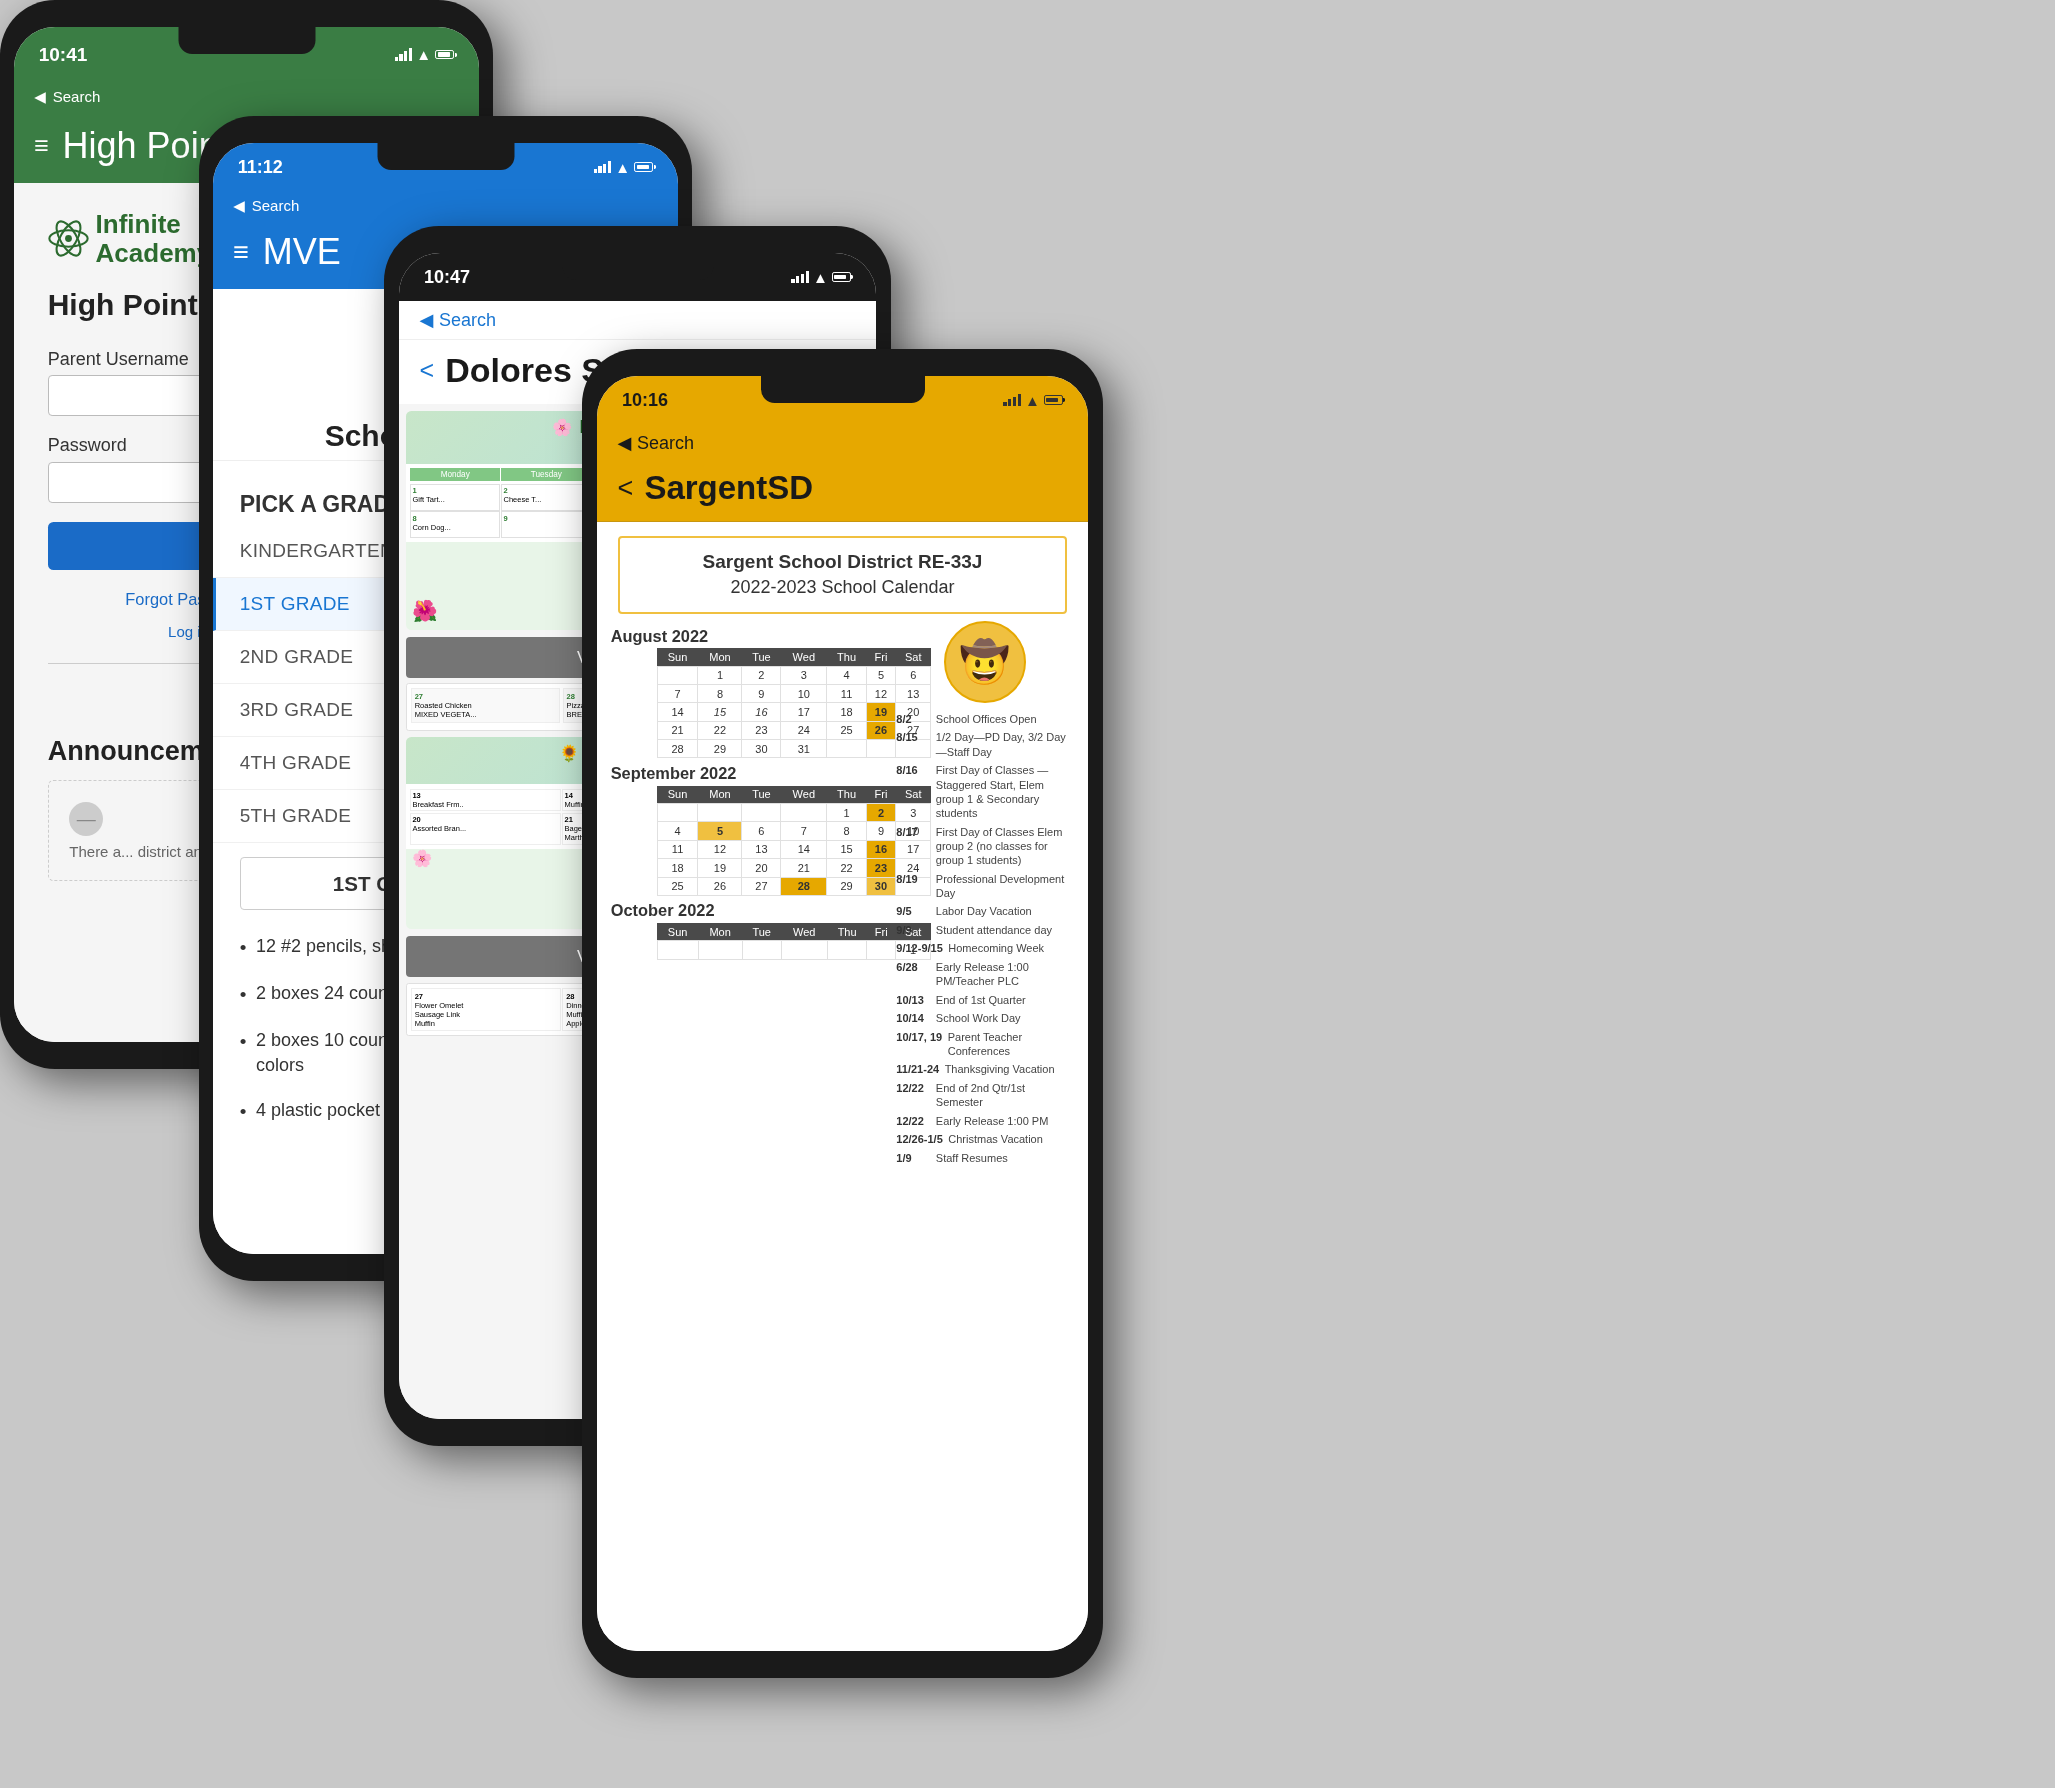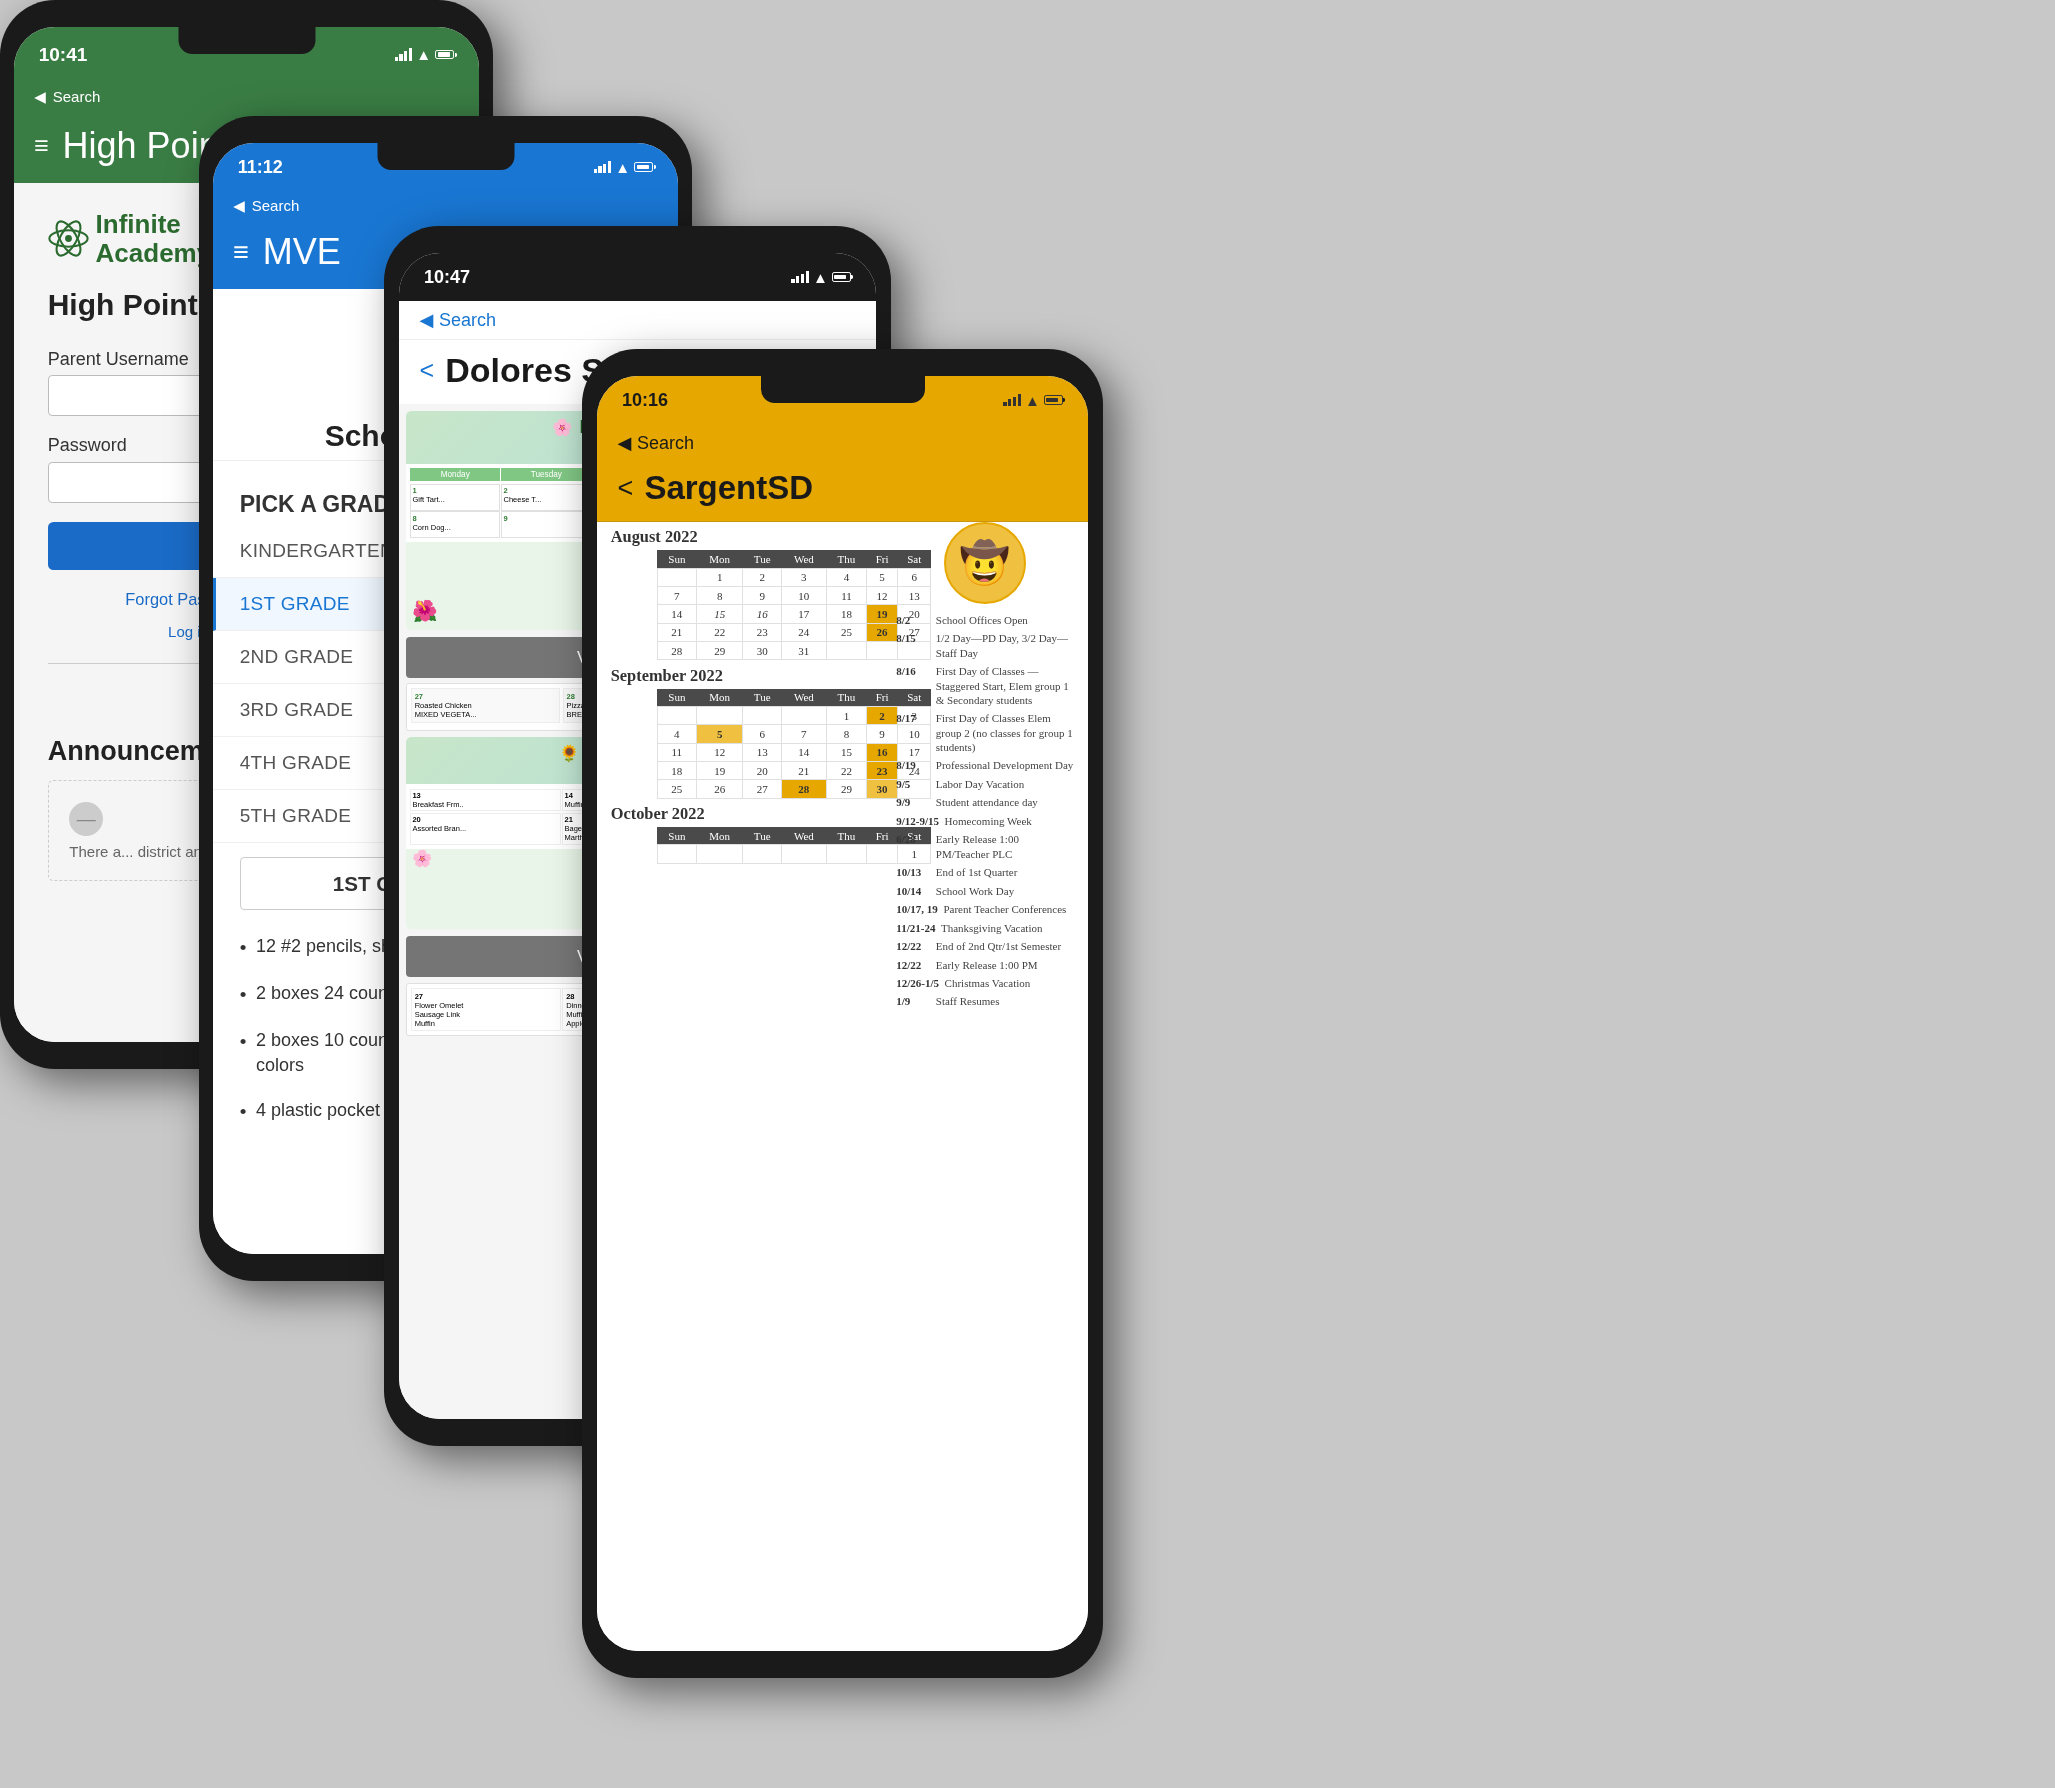--- a/index.html
+++ b/index.html
@@ -844,22 +844,26 @@
     <div class="phone4-back-bar">
       <span>◀</span>
       <span>Search</span>
     </div>
     <div class="phone4-header">
       <span class="back-arrow" style="color:#1a1a1a;font-size:27px;">&lt;</span>
       <span class="phone4-header-title">SargentSD</span>
     </div>
 
     <div class="phone4-body">
-
-      <div style="display:flex;gap:11px;padding:0 13.7px;font-family:Liberation Serif, serif;">
+      <div class="sargent-doc-header">
+        <div class="sargent-district-name">Sargent School District RE-33J</div>
+        <div class="sargent-calendar-title">2022-2023 School Calendar</div>
+      </div>
+
+      <div style="display:flex;gap:11px;padding:0 13.7px;">
 
         <div style="flex:1;">
 
           <div class="cal-month-title">August 2022</div>
           <table class="mini-cal-table">
             <tbody>
                 <tr>
               <th>Sun</th>
                   <th>Mon</th>
                   <th>Tue</th>

